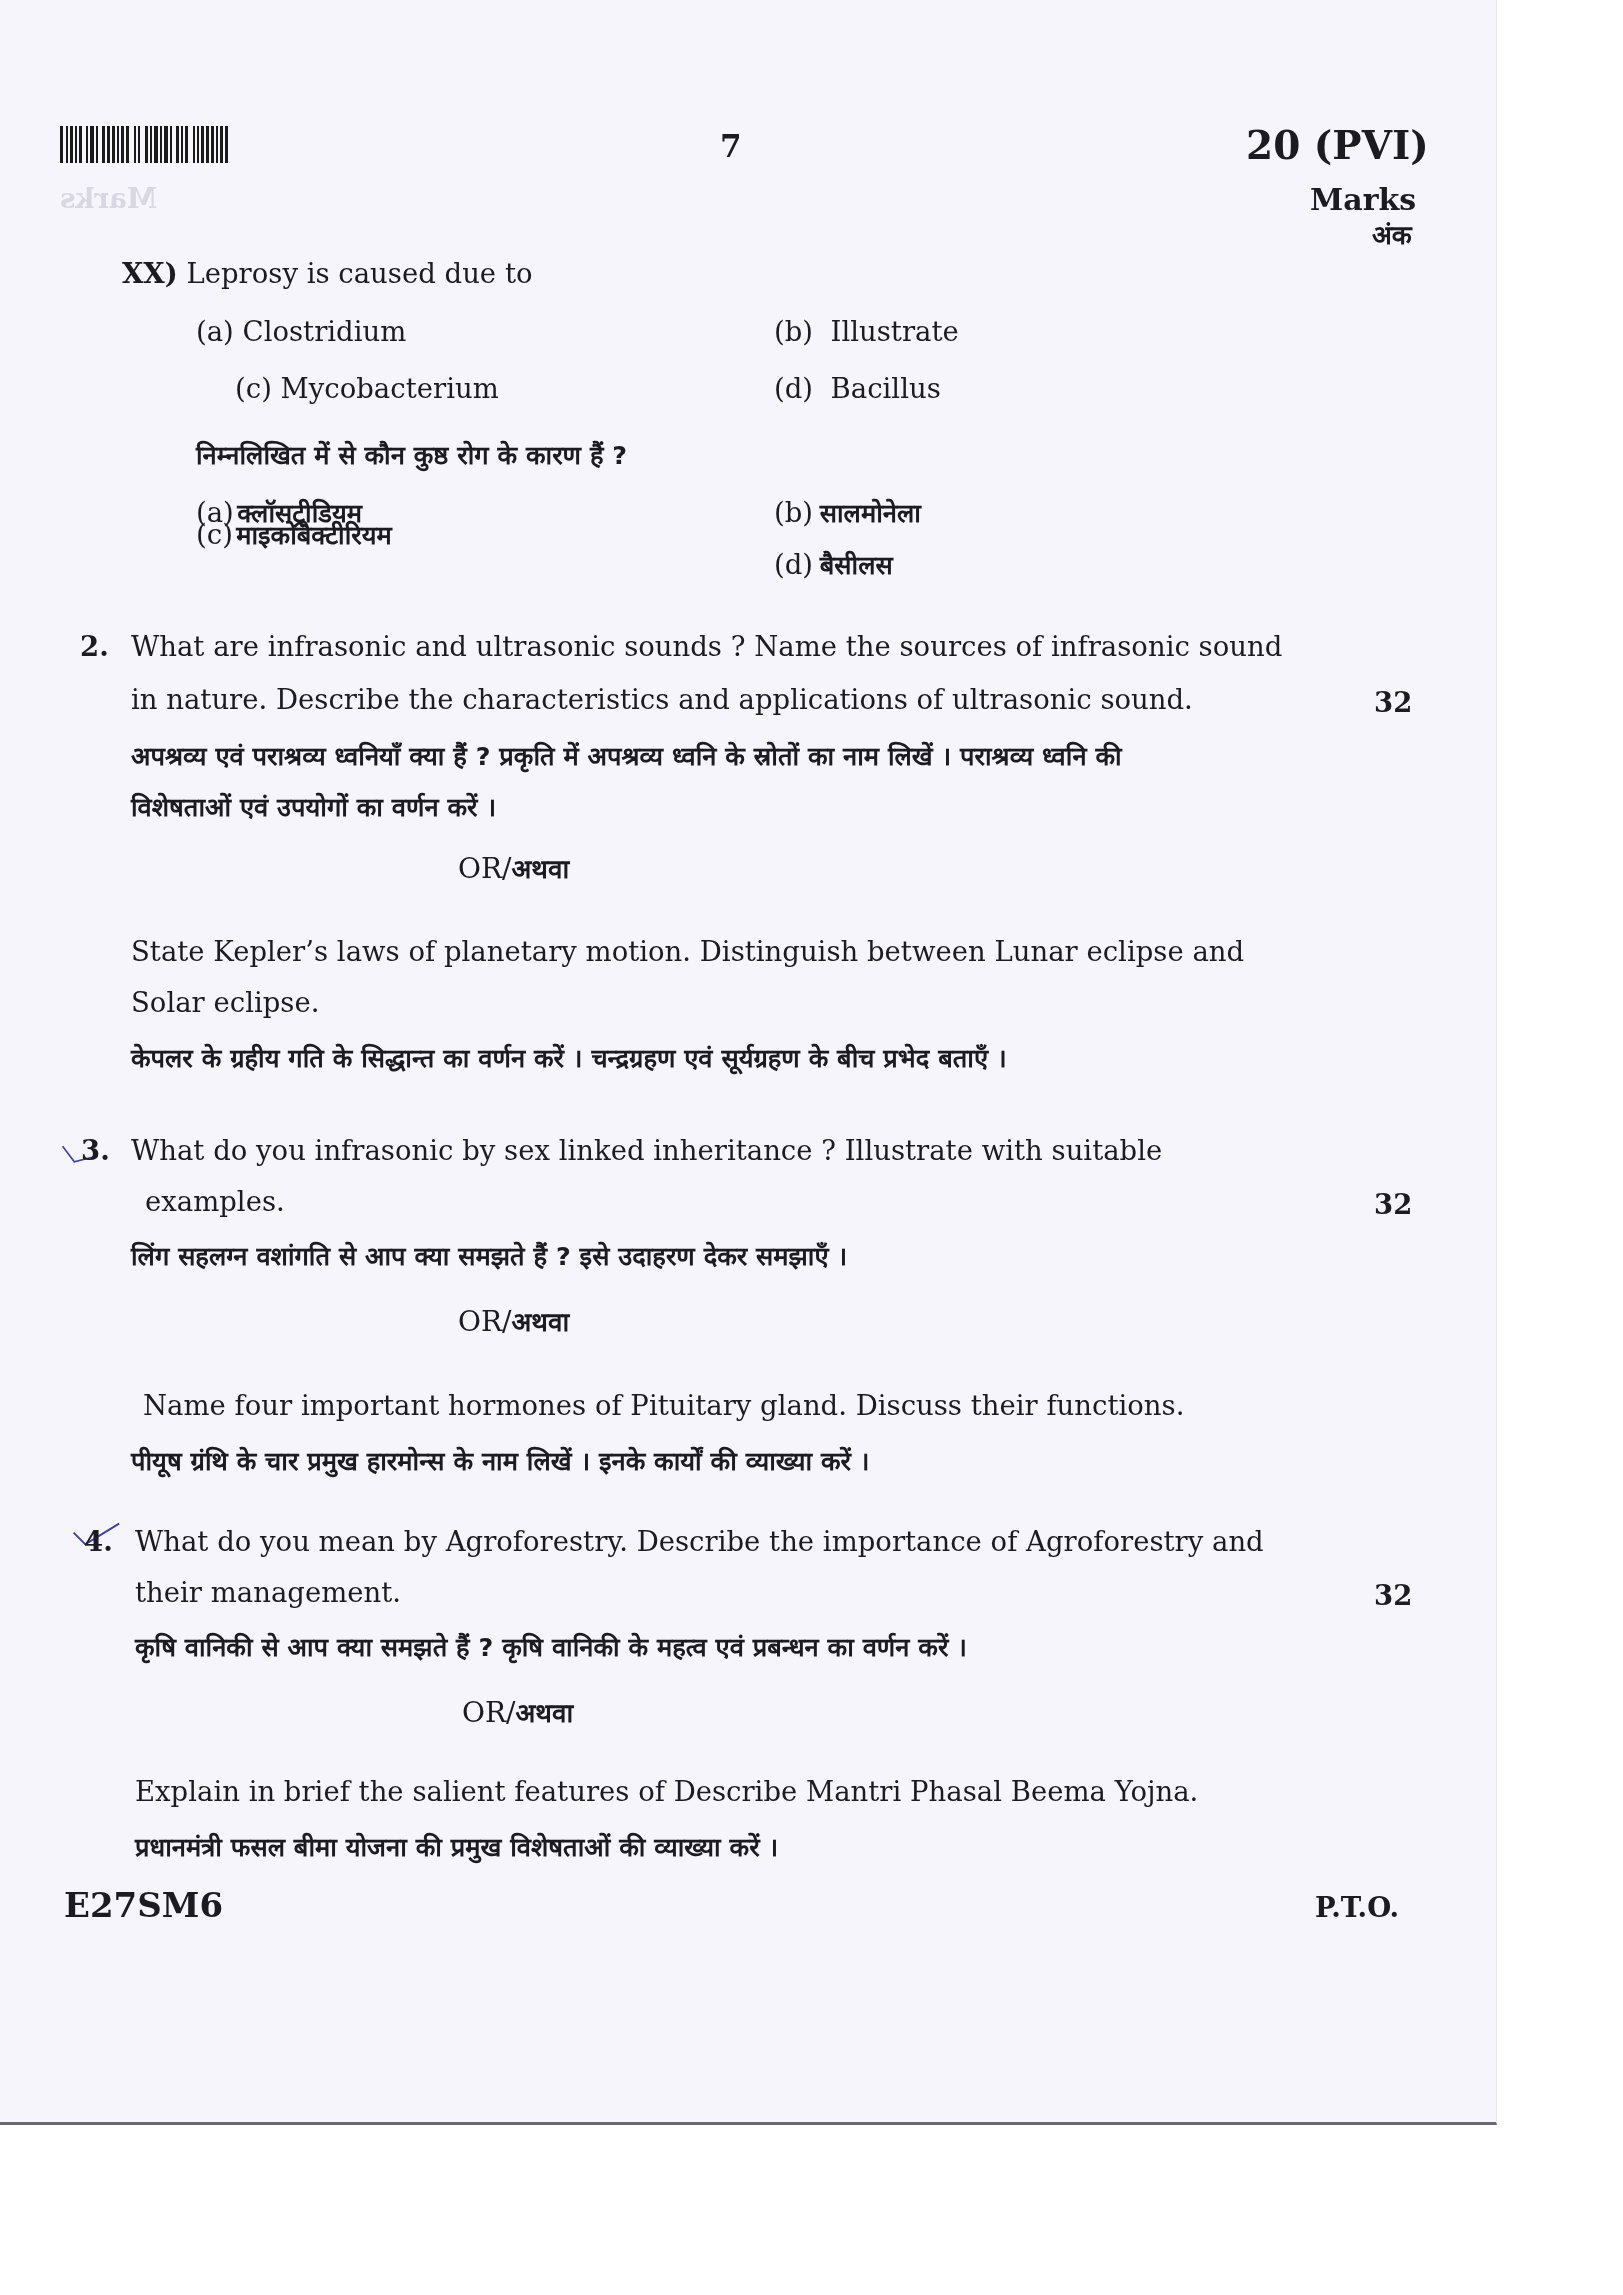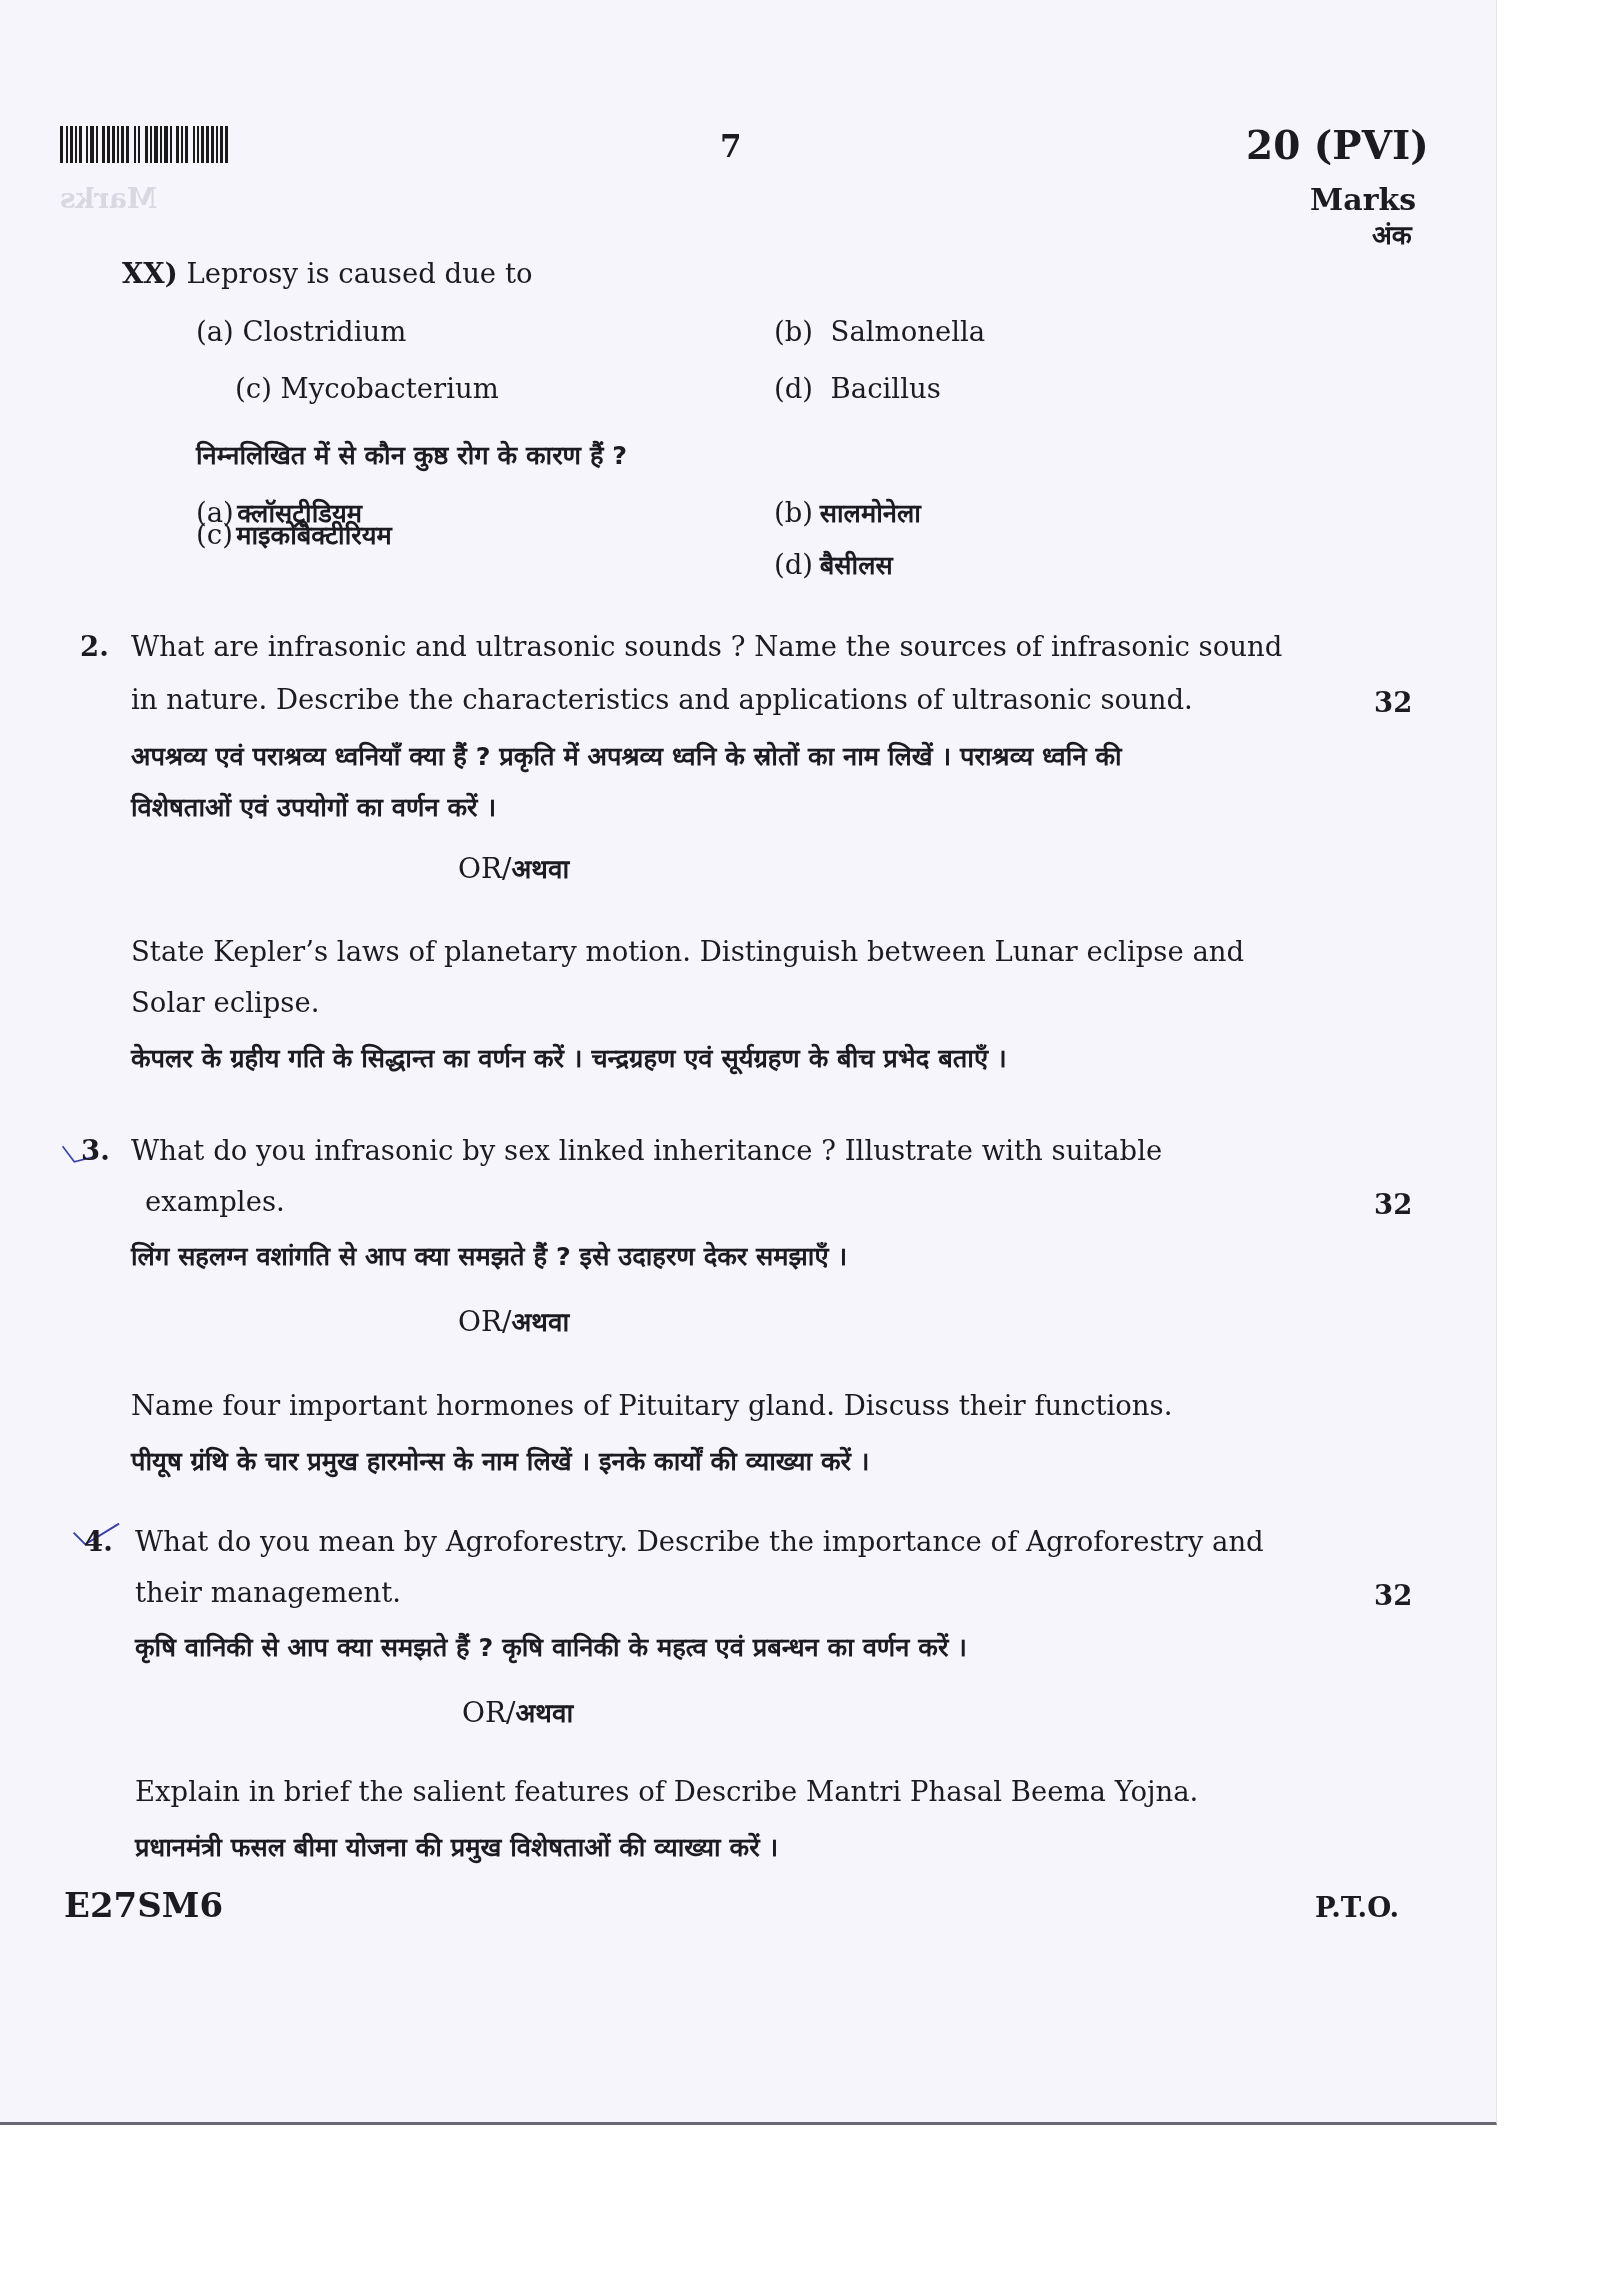--- a/index.html
+++ b/index.html
@@ -110,21 +110,21 @@
   <div>
     <div class="abs txt" style="left:122px; top:260px;">
       <span class="num">XX)</span>
       <span>Leprosy is caused due to</span>
     </div>
 
     <div class="abs txt" style="left:196px; top:318px;">
       <span>(a)</span> <span>Clostridium</span>
     </div>
     <div class="abs txt" style="left:774px; top:318px;">
-      <span>(b)</span>&nbsp; <span>Salmonella</span>
+      <span>(b)</span>&nbsp; <span>Illustrate</span>
     </div>
     <div class="abs txt" style="left:196px; top:375px;margin-left:39px;">
       <span>(c)</span> <span>Mycobacterium</span>
     </div>
     <div class="abs txt" style="left:774px; top:375px;text-align:center;">
       <span>(d)</span>&nbsp; <span>Bacillus</span>
     </div>
 
     <div class="abs hi" style="left:196px; top:437px;">निम्नलिखित में से कौन कुष्ठ रोग के कारण हैं ?</div>
 
@@ -166,21 +166,21 @@
     <div class="abs txt num" style="left:81px; top:1137px;">3.</div>
     <div class="abs txt" style="left:131px; top:1137px;">What do you infrasonic by sex linked inheritance ? Illustrate with suitable</div>
     <div class="abs txt" style="left:131px; top:1188px;margin-left:14px;">examples.</div>
     <div class="abs mark" style="left:1374px; top:1188px;">32</div>
     <div class="abs hi" style="left:131px; top:1238px;">लिंग सहलग्न वशांगति से आप क्या समझते हैं ? इसे उदाहरण देकर समझाएँ ।</div>
 
     <div class="abs or" style="left:458px; top:1303px;">
       <span>OR/</span><span class="hi-part">अथवा</span>
     </div>
 
-    <div class="abs txt" style="left:131px; top:1392px;">Name four important hormones of Pituitary gland. Discuss their functions.</div>
+    <div class="abs txt" style="left:143px; top:1392px;">Name four important hormones of Pituitary gland. Discuss their functions.</div>
     <div class="abs hi" style="left:131px; top:1443px;">पीयूष ग्रंथि के चार प्रमुख हारमोन्स के नाम लिखें । इनके कार्यों की व्याख्या करें ।</div>
   </div>
 
   <div>
     <svg class="tick" style="left:71px; top:1522px;" width="52" height="33" viewBox="0 0 80 50">
       <path d="M4 16 L22 34 L74 2" stroke="#3b3fa8" stroke-width="3" fill="none"></path>
     </svg>
     <div class="abs txt num" style="left:84px; top:1528px;">4.</div>
     <div class="abs txt" style="left:135px; top:1528px;">What do you mean by Agroforestry. Describe the importance of Agroforestry and</div>
     <div class="abs txt" style="left:135px; top:1579px;">their management.</div>

